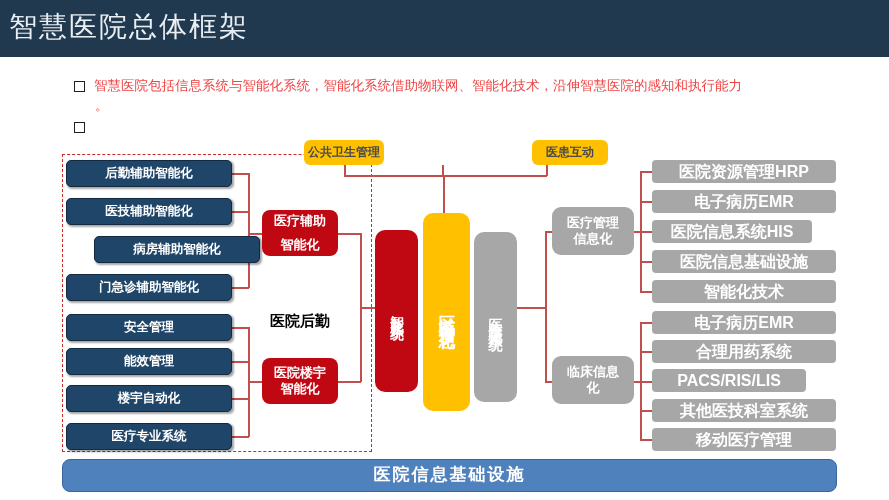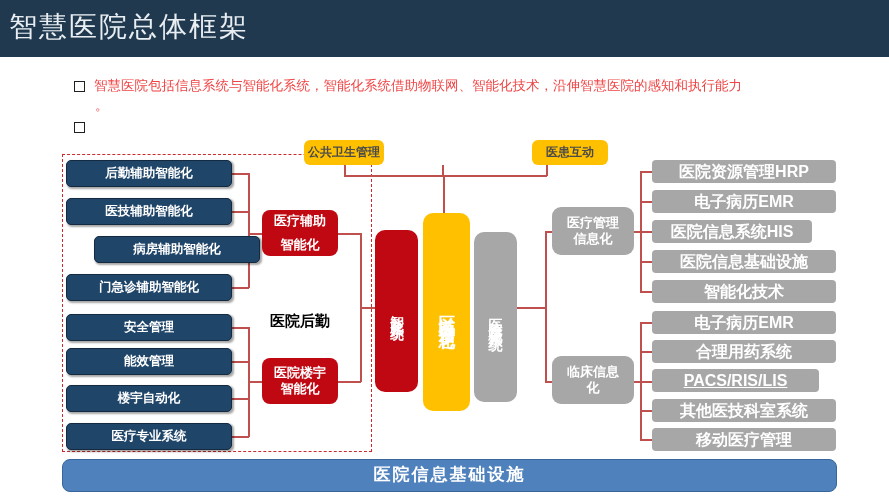--- a/index.html
+++ b/index.html
@@ -102,21 +102,21 @@
   </div>
 
   <div class="bx grayb" style="left:652px;top:160px;width:184px;height:23px;">医院资源管理HRP</div>
   <div class="bx grayb" style="left:652px;top:190px;width:184px;height:23px;">电子病历EMR</div>
   <div class="bx grayb" style="left:652px;top:220px;width:160px;height:23px;">医院信息系统HIS</div>
   <div class="bx grayb" style="left:652px;top:250px;width:184px;height:23px;">医院信息基础设施</div>
   <div class="bx grayb" style="left:652px;top:280px;width:184px;height:23px;">智能化技术</div>
 
   <div class="bx grayb" style="left:652px;top:311px;width:184px;height:23px;">电子病历EMR</div>
   <div class="bx grayb" style="left:652px;top:340px;width:184px;height:23px;">合理用药系统</div>
-  <div class="bx grayb" style="left:652px;top:369px;width:167px;height:23px;text-decoration:underline;">PACS/RIS/LIS</div>
+  <div class="bx grayb" style="left:652px;top:369px;width:154px;height:23px;">PACS/RIS/LIS</div>
   <div class="bx grayb" style="left:652px;top:399px;width:184px;height:23px;">其他医技科室系统</div>
   <div class="bx grayb" style="left:652px;top:428px;width:184px;height:23px;">移动医疗管理</div>
 
   <div class="bx foot" style="left:62px;top:459px;width:775px;height:33px;">医院信息基础设施</div>
 
   <div class="ln v" style="left:344px;top:165px;height:11px;"></div>
   <div class="ln v" style="left:442px;top:165px;height:11px;"></div>
   <div class="ln v" style="left:546px;top:165px;height:11px;"></div>
   <div class="ln h" style="left:344px;top:175px;width:203px;"></div>
   <div class="ln v" style="left:443px;top:175px;height:40px;"></div>

